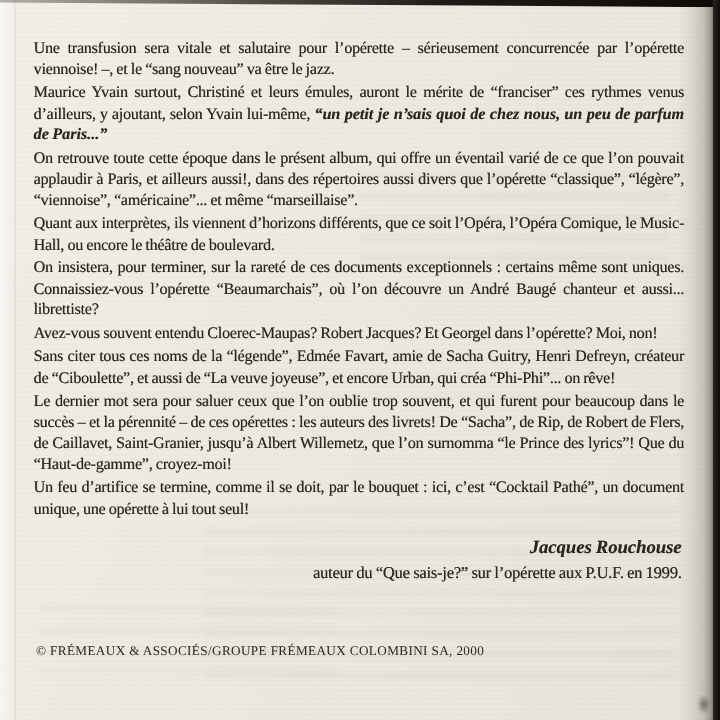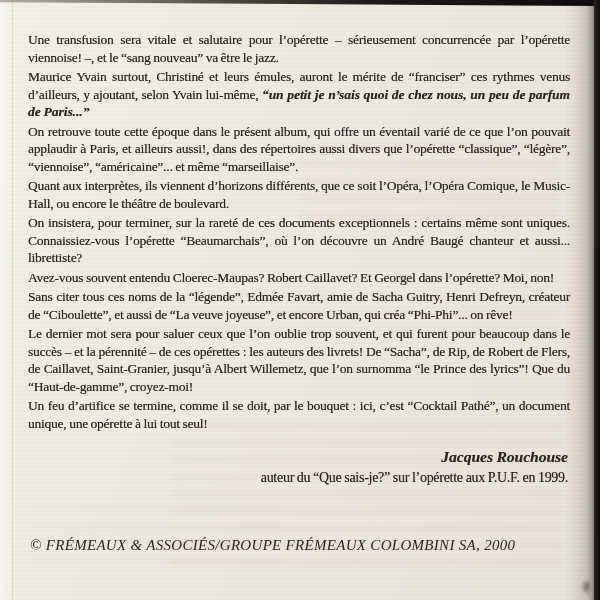--- a/index.html
+++ b/index.html
@@ -90,24 +90,23 @@
     padding-right: 2px;
   }
   .sig-note {
     text-align: right;
     font-size: 13.8px;
     margin-top: 3px;
     padding-right: 2px;
   }
   .copyright {
     position: absolute; left: 30px; top: 537px; z-index: 3;
-    font-size: 15px;
+    font-size: 11px;
     letter-spacing: 0.3px;
     color: #2c2620;
-    font-style: italic;
   }
 </style>
 </head>
 <body>
 
 <div class="scan-page">
 
   <div class="grain"></div>
 
   <div class="ghost" id="ghost-1"></div>
@@ -115,21 +114,21 @@
   <div class="ghost" id="ghost-3"></div>
   <div class="ghost" id="ghost-4"></div>
 
   <div class="content">
     <div>
         <p class="par"><span class="seg">Une transfusion sera vitale et salutaire pour l’opérette – sérieusement concurrencée par l’opérette viennoise! –, et le “sang nouveau” va être le jazz.</span></p>
         <p class="par"><span class="seg">Maurice Yvain surtout, Christiné et leurs émules, auront le mérite de “franciser” ces rythmes venus d’ailleurs, y ajoutant, selon Yvain lui-même, </span><span class="seg bi">“un petit je n’sais quoi de chez nous, un peu de parfum de Paris...”</span></p>
         <p class="par"><span class="seg">On retrouve toute cette époque dans le présent album, qui offre un éventail varié de ce que l’on pouvait applaudir à Paris, et ailleurs aussi!, dans des répertoires aussi divers que l’opérette “classique”, “légère”, “viennoise”, “américaine”... et même “marseillaise”.</span></p>
         <p class="par"><span class="seg">Quant aux interprètes, ils viennent d’horizons différents, que ce soit l’Opéra, l’Opéra Comique, le Music-Hall, ou encore le théâtre de boulevard.</span></p>
         <p class="par"><span class="seg">On insistera, pour terminer, sur la rareté de ces documents exceptionnels : certains même sont uniques. Connaissiez-vous l’opérette “Beaumarchais”, où l’on découvre un André Baugé chanteur et aussi... librettiste?</span></p>
-        <p class="par"><span class="seg">Avez-vous souvent entendu Cloerec-Maupas? Robert Caillavet? Et Georgel dans l’opérette? Moi, non!</span></p>
+        <p class="par"><span class="seg">Avez-vous souvent entendu Cloerec-Maupas? Robert Jacques? Et Georgel dans l’opérette? Moi, non!</span></p>
         <p class="par"><span class="seg">Sans citer tous ces noms de la “légende”, Edmée Favart, amie de Sacha Guitry, Henri Defreyn, créateur de “Ciboulette”, et aussi de “La veuve joyeuse”, et encore Urban, qui créa “Phi-Phi”... on rêve!</span></p>
         <p class="par"><span class="seg">Le dernier mot sera pour saluer ceux que l’on oublie trop souvent, et qui furent pour beaucoup dans le succès – et la pérennité – de ces opérettes : les auteurs des livrets! De “Sacha”, de Rip, de Robert de Flers, de Caillavet, Saint-Granier, jusqu’à Albert Willemetz, que l’on surnomma “le Prince des lyrics”! Que du “Haut-de-gamme”, croyez-moi!</span></p>
         <p class="par"><span class="seg">Un feu d’artifice se termine, comme il se doit, par le bouquet : ici, c’est “Cocktail Pathé”, un document unique, une opérette à lui tout seul!</span></p>
       </div>
     <div class="sig">Jacques Rouchouse</div>
     <div class="sig-note">auteur du “Que sais-je?” sur l’opérette aux P.U.F. en 1999.</div>
   </div>
 
   <div class="copyright">© FRÉMEAUX &amp; ASSOCIÉS/GROUPE FRÉMEAUX COLOMBINI SA, 2000</div>
 

